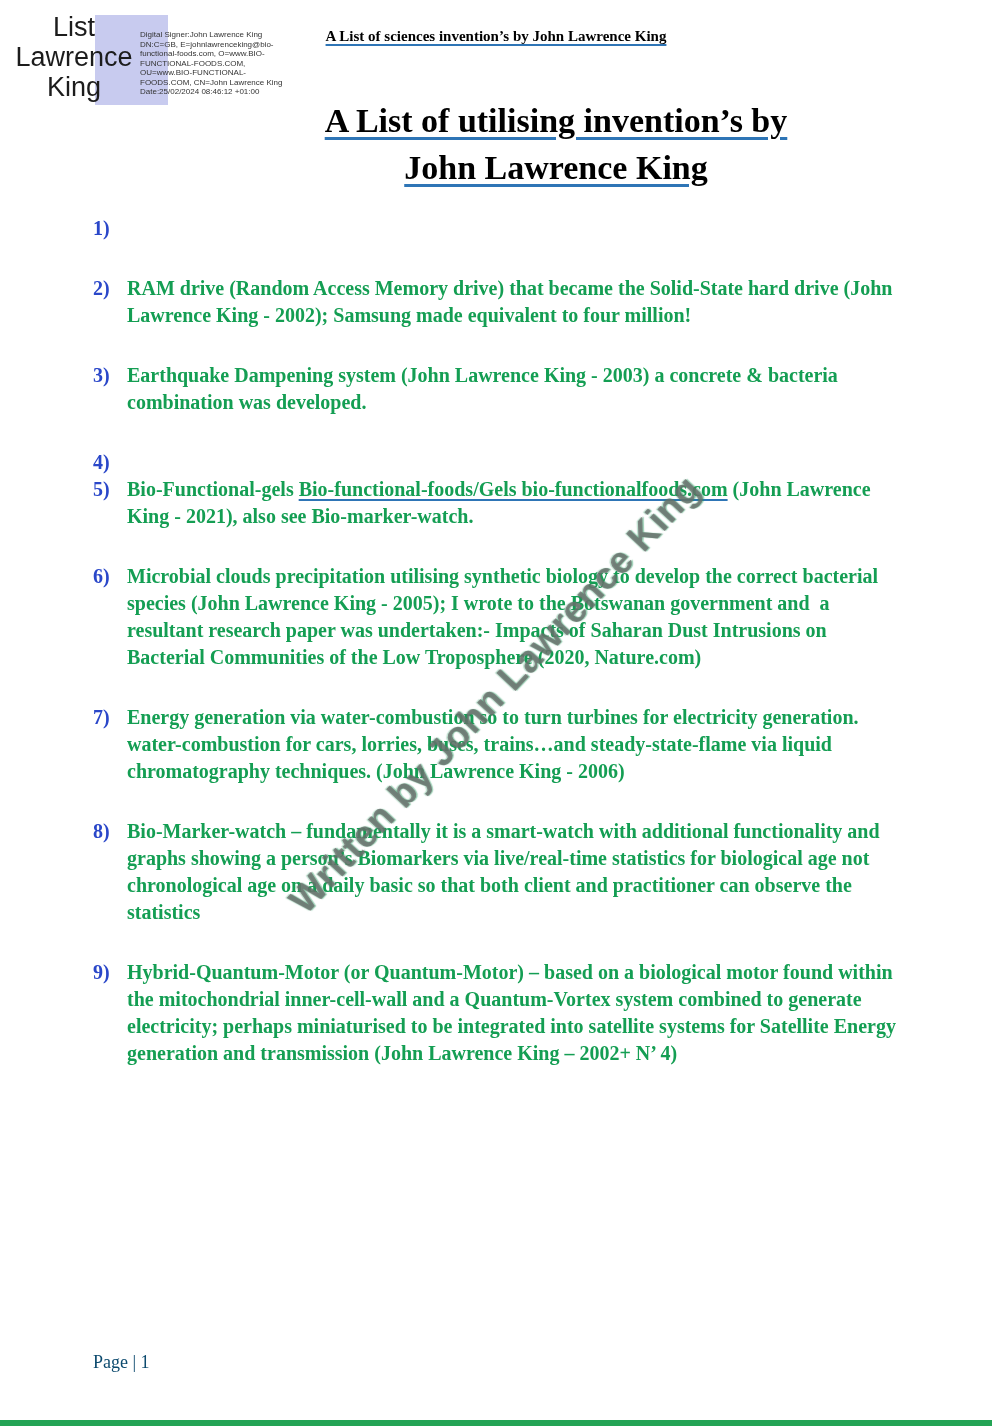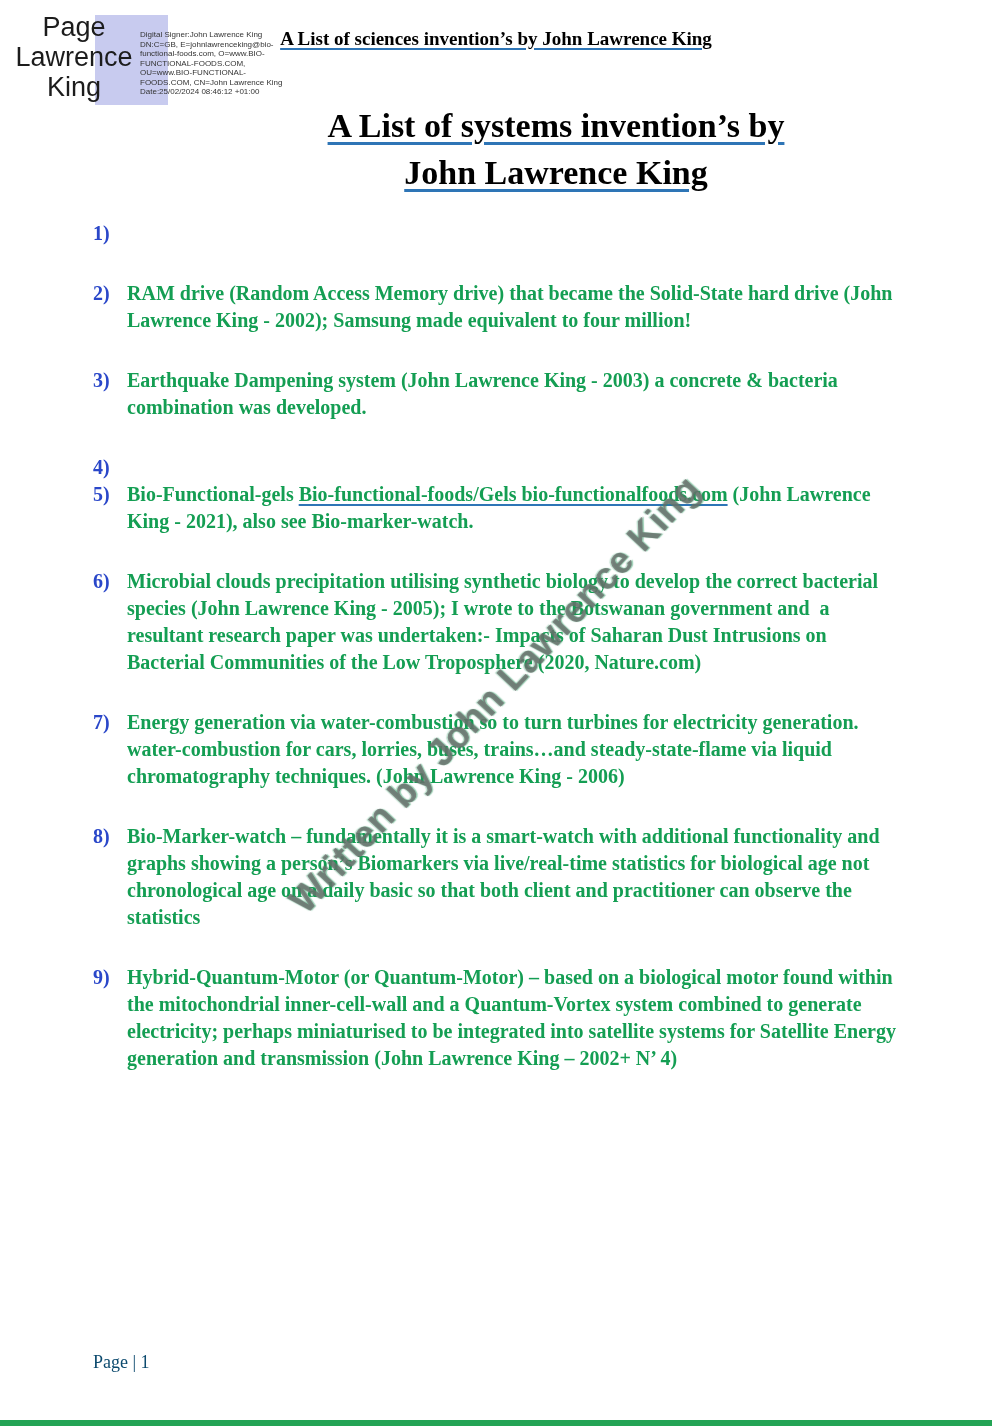--- a/index.html
+++ b/index.html
@@ -21,21 +21,21 @@
   .sig-name span { display:block; white-space:nowrap; }
   .sig-details {
     position:absolute; left:140px; top:30px; width:150px;
     font-family:"Liberation Sans", sans-serif; font-size:8px; line-height:9.5px;
     color:#333333; white-space:pre-line;
   }
 
   
   .running-header {
     padding-top:28px; text-align:center;
-    font-size:19px; font-weight:bold; color:#000;
+    font-size:15px; font-weight:bold; color:#000;
   }
   .running-header .u {
     text-decoration:underline; text-decoration-color:#2e75b6;
     text-decoration-thickness:2px; text-underline-offset:3px;
   }
 
   
   .doc-title {
     margin:52px 0 0 127px; width:858px; text-align:center;
     font-size:34px; font-weight:bold; line-height:47px; color:#000;
@@ -84,38 +84,38 @@
   .bottom-bar {
     position:absolute; left:0; bottom:0; width:100%; height:6px;
     background:#23a455;
   }
 </style>
 </head>
 <body>
 
 <div class="sig-rect"></div>
 <div class="sig-name">
-  <span>Page</span>
+  <span>List</span>
   <span>Lawrence</span>
   <span>King</span>
 </div>
 <div class="sig-details">Digital Signer:John Lawrence King
 DN:C=GB, E=johnlawrenceking@bio-
 functional-foods.com, O=www.BIO-
 FUNCTIONAL-FOODS.COM,
 OU=www.BIO-FUNCTIONAL-
 FOODS.COM, CN=John Lawrence King
 Date:25/02/2024 08:46:12 +01:00</div>
 
 <div class="running-header">
   <span class="u">A List of sciences invention’s by John Lawrence King</span>
 </div>
 
 <h1 class="doc-title">
-  <span class="u">A List of systems invention’s by</span><br>
+  <span class="u">A List of utilising invention’s by</span><br>
   <span class="u">John Lawrence King</span>
 </h1>
 
 <ol class="inventions">
   <li class="item">
     <span class="num">1)</span>
   </li>
 
   <li class="item">
     <span class="num">2)</span>

